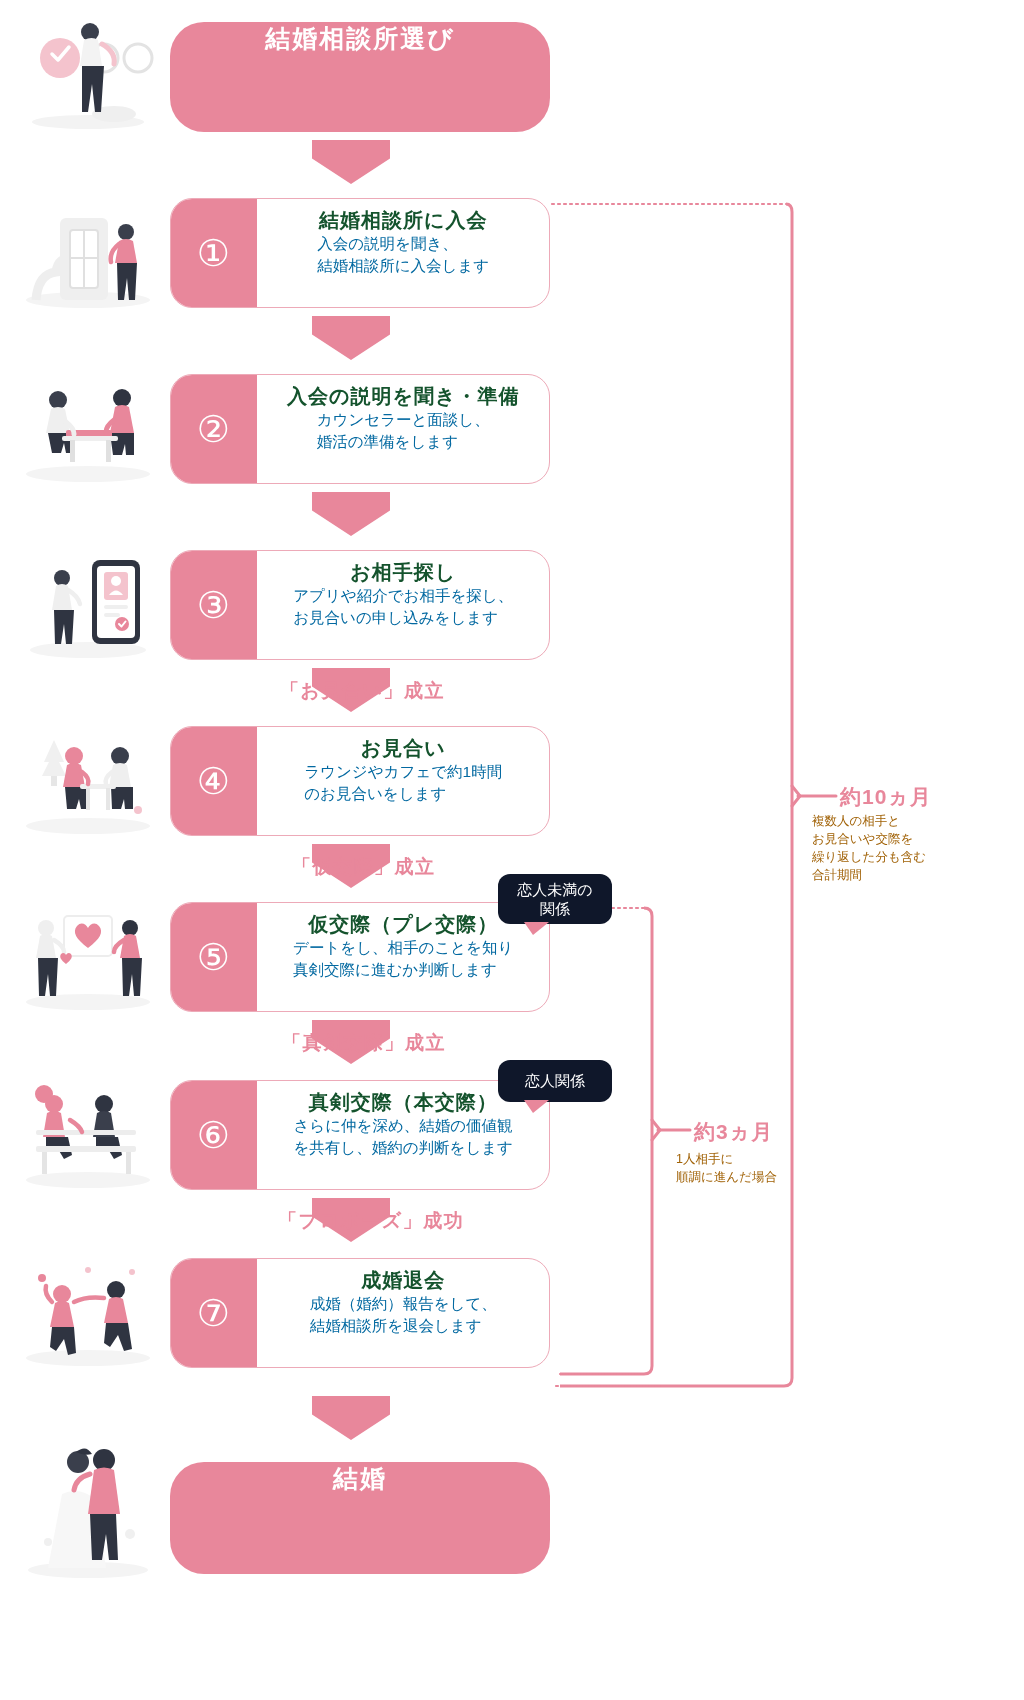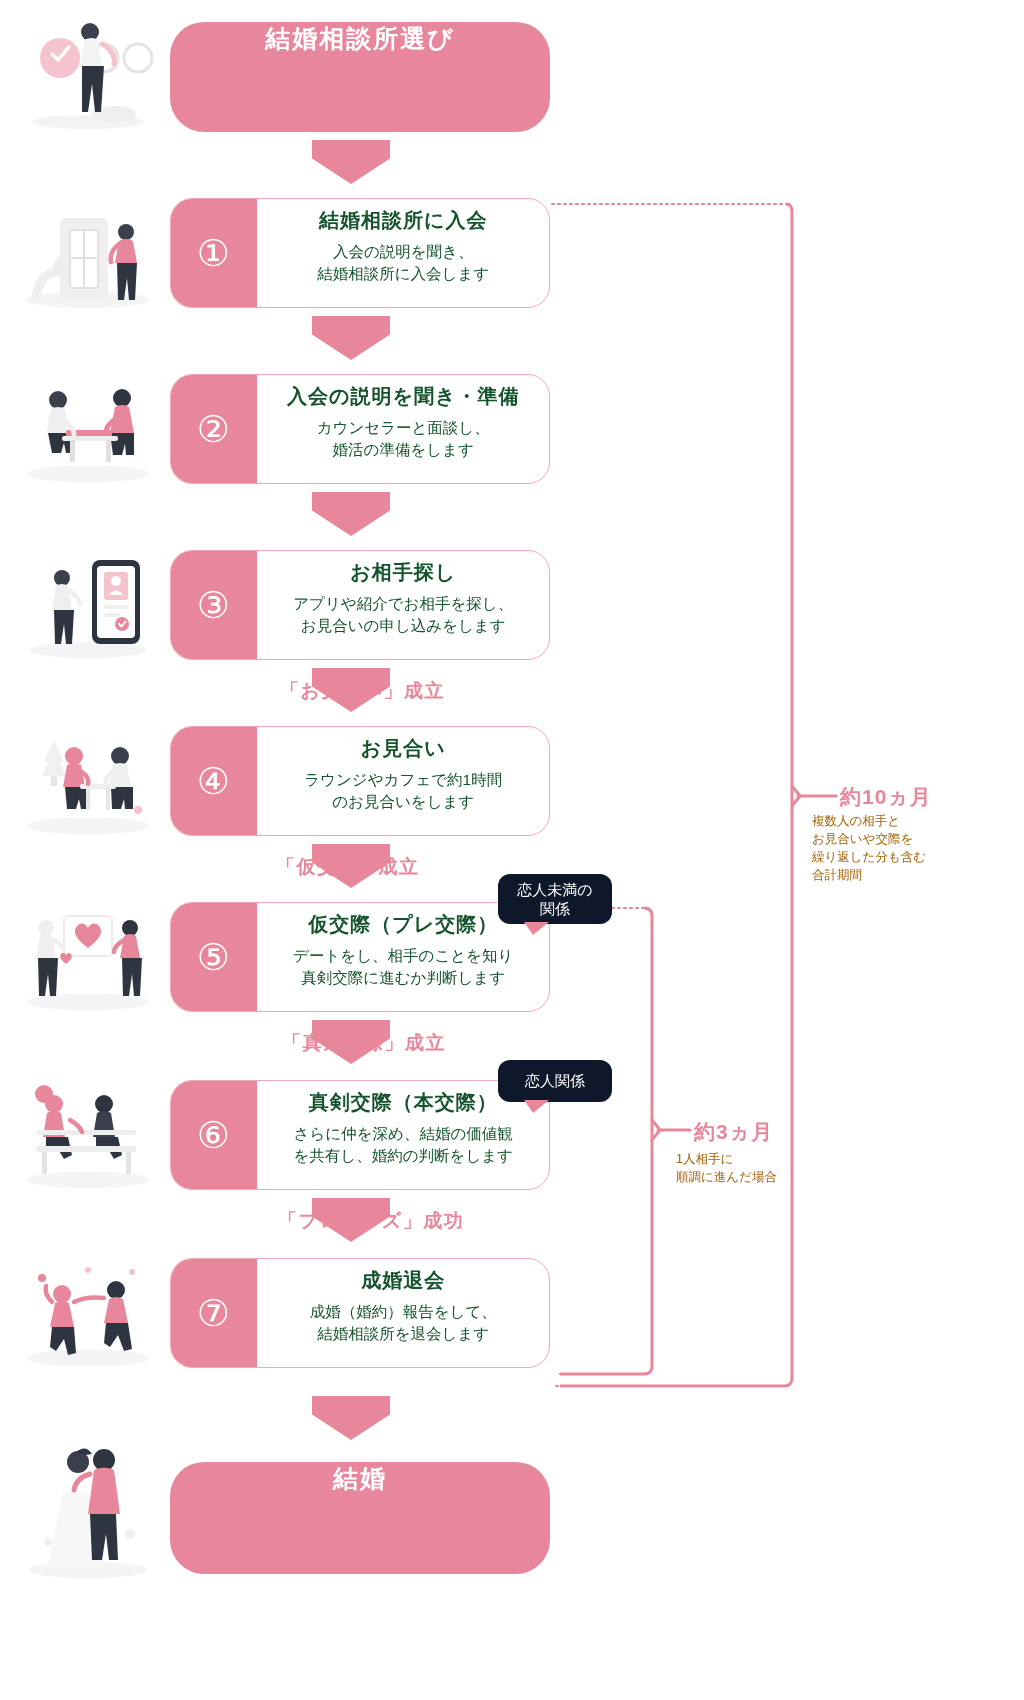--- a/index.html
+++ b/index.html
@@ -78,25 +78,25 @@
   .step-title {
     color: #14532d;
     font-size: 20px;
     font-weight: bold;
     letter-spacing: 1px;
     line-height: 1.25;
     text-align: center;
     white-space: nowrap;
   }
   .step-desc {
-    margin-top: 8px;
-    color: #14532d;
+    margin-top: 0;
+    color: #0369a1;
     font-size: 15.5px;
     line-height: 1.45;
-    text-align: center;
+    text-align: left;
     white-space: pre-line;
   }
 
   
   .arrow {
     position: absolute;
     left: 312px;
     width: 78px;
     height: 44px;
     background: #e8879b;
@@ -368,21 +368,21 @@
   <div class="step" style="top:726px;">
     <div class="step-num">④</div>
     <div class="step-body">
       <div class="step-title">お見合い</div>
       <div class="step-desc">ラウンジやカフェで約1時間
 のお見合いをします</div>
     </div>
   </div>
 
   <div class="arrow" style="top:844px;"></div>
-  <div class="arrow-label" style="left:266px; top:854px;">「仮交際」成立</div>
+  <div class="arrow-label" style="left:282px; top:854px;">「仮交際」成立</div>
 
   <div class="step" style="top:902px;">
     <div class="step-num">⑤</div>
     <div class="step-body">
       <div class="step-title">仮交際（プレ交際）</div>
       <div class="step-desc">デートをし、相手のことを知り
 真剣交際に進むか判断します</div>
     </div>
   </div>
 

